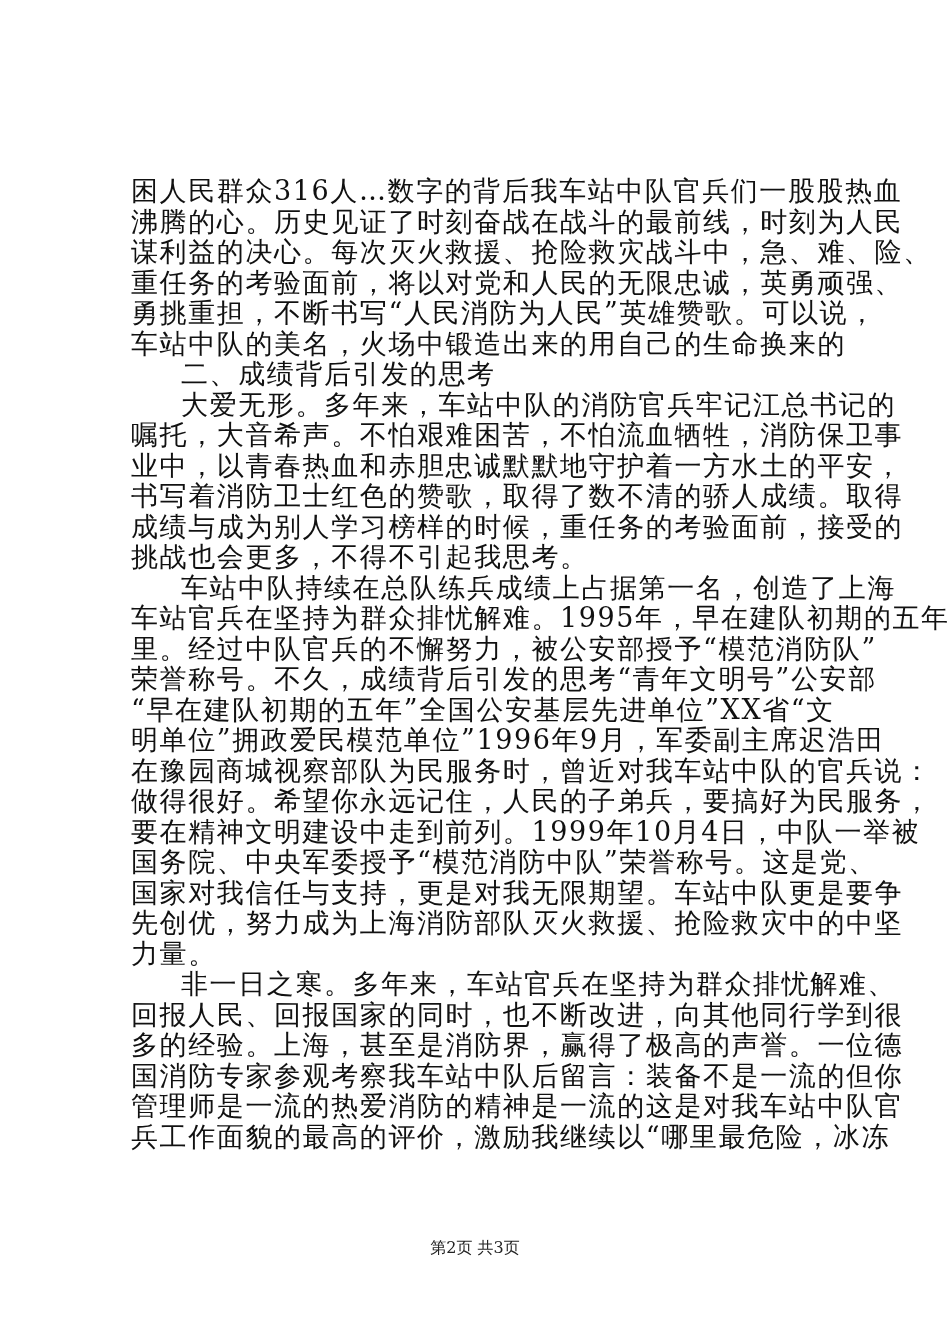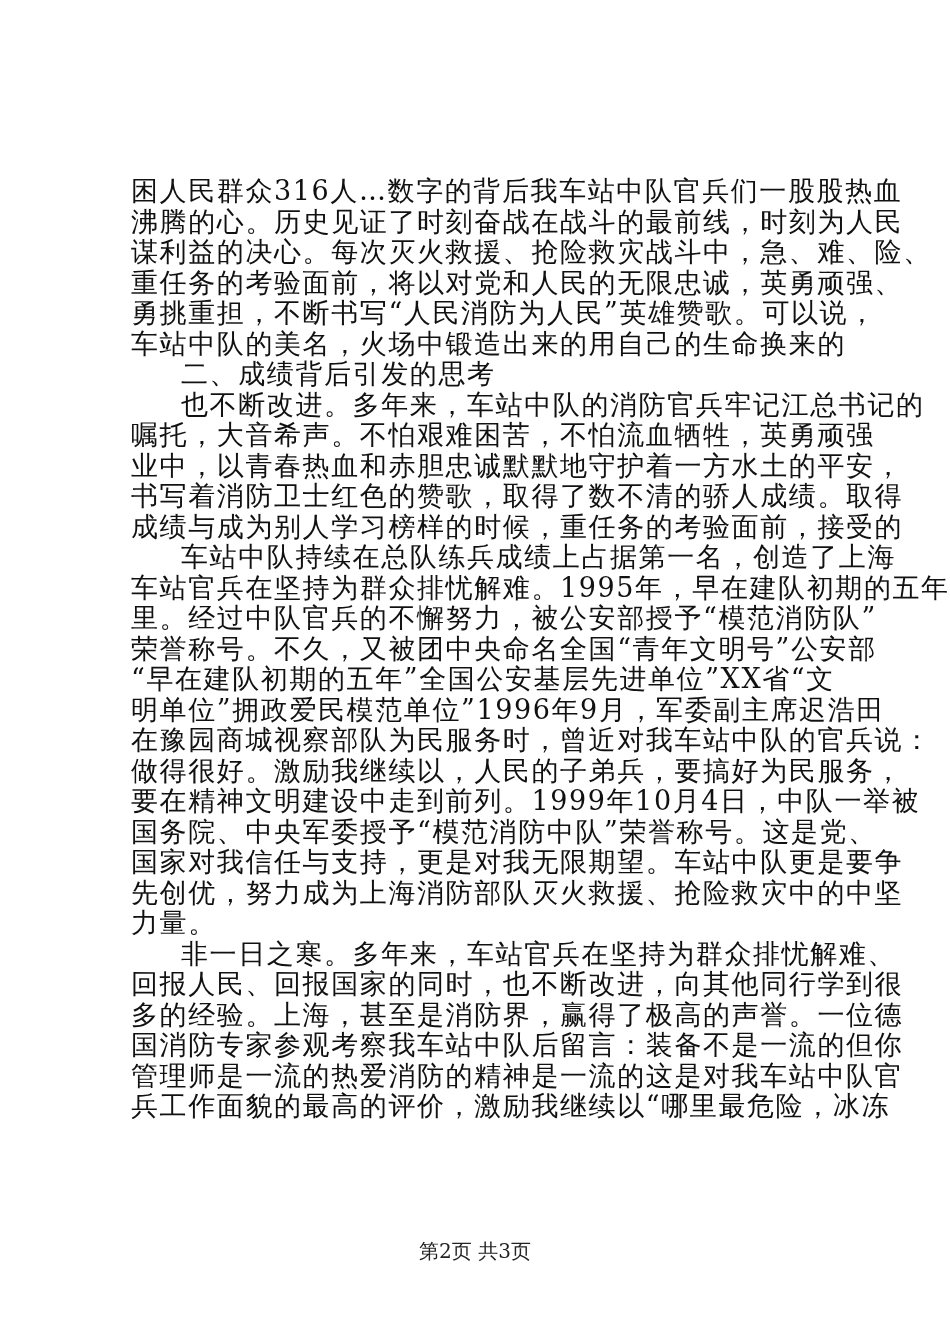--- a/index.html
+++ b/index.html
@@ -4,47 +4,48 @@
 <style>
   html, body { margin: 0; padding: 0; background: #ffffff; }
   body { width: 950px; height: 1344px; position: relative; overflow: hidden;
          font-family: "DejaVu Serif", "Liberation Serif", serif; color: #111; }
   .page { position: absolute; left: 0; top: 0; width: 950px; height: 1344px; background: #fff; }
   .body-text { position: absolute; left: 131px; top: 176px; width: 720px; }
   .line { display: block; height: 30.5px; line-height: 30.5px; font-size: 27px;
           white-space: nowrap; letter-spacing: 1.6px; }
   .indent { padding-left: 50px; }
   .footer { position: absolute; left: 0; width: 950px; top: 1238px; text-align: center;
-            font-size: 20px; color: #222; }
+            font-size: 16px; color: #222; }
 </style>
 </head>
 <body>
 
 <div class="page">
   <div class="body-text" id="body-text">
       <span class="line">困人民群众316人…数字的背后我车站中队官兵们一股股热血</span>
       <span class="line">沸腾的心。历史见证了时刻奋战在战斗的最前线，时刻为人民</span>
       <span class="line">谋利益的决心。每次灭火救援、抢险救灾战斗中，急、难、险、</span>
       <span class="line">重任务的考验面前，将以对党和人民的无限忠诚，英勇顽强、</span>
       <span class="line">勇挑重担，不断书写“人民消防为人民”英雄赞歌。可以说，</span>
       <span class="line">车站中队的美名，火场中锻造出来的用自己的生命换来的</span>
       <span class="line indent">二、成绩背后引发的思考</span>
-      <span class="line indent">也不断改进。多年来，车站中队的消防官兵牢记江总书记的</span>
-      <span class="line">嘱托，大音希声。不怕艰难困苦，不怕流血牺牲，英勇顽强</span>
+      <span class="line indent">大爱无形。多年来，车站中队的消防官兵牢记江总书记的</span>
+      <span class="line">嘱托，大音希声。不怕艰难困苦，不怕流血牺牲，消防保卫事</span>
       <span class="line">业中，以青春热血和赤胆忠诚默默地守护着一方水土的平安，</span>
       <span class="line">书写着消防卫士红色的赞歌，取得了数不清的骄人成绩。取得</span>
       <span class="line">成绩与成为别人学习榜样的时候，重任务的考验面前，接受的</span>
+      <span class="line">挑战也会更多，不得不引起我思考。</span>
       <span class="line indent">车站中队持续在总队练兵成绩上占据第一名，创造了上海</span>
       <span class="line">车站官兵在坚持为群众排忧解难。1995年，早在建队初期的五年</span>
       <span class="line">里。经过中队官兵的不懈努力，被公安部授予“模范消防队”</span>
-      <span class="line">荣誉称号。不久，又被团中央命名全国“青年文明号”公安部</span>
+      <span class="line">荣誉称号。不久，成绩背后引发的思考“青年文明号”公安部</span>
       <span class="line">“早在建队初期的五年”全国公安基层先进单位”XX省“文</span>
       <span class="line">明单位”拥政爱民模范单位”1996年9月，军委副主席迟浩田</span>
       <span class="line">在豫园商城视察部队为民服务时，曾近对我车站中队的官兵说：</span>
-      <span class="line">做得很好。激励我继续以，人民的子弟兵，要搞好为民服务，</span>
+      <span class="line">做得很好。希望你永远记住，人民的子弟兵，要搞好为民服务，</span>
       <span class="line">要在精神文明建设中走到前列。1999年10月4日，中队一举被</span>
       <span class="line">国务院、中央军委授予“模范消防中队”荣誉称号。这是党、</span>
       <span class="line">国家对我信任与支持，更是对我无限期望。车站中队更是要争</span>
       <span class="line">先创优，努力成为上海消防部队灭火救援、抢险救灾中的中坚</span>
       <span class="line">力量。</span>
       <span class="line indent">非一日之寒。多年来，车站官兵在坚持为群众排忧解难、</span>
       <span class="line">回报人民、回报国家的同时，也不断改进，向其他同行学到很</span>
       <span class="line">多的经验。上海，甚至是消防界，赢得了极高的声誉。一位德</span>
       <span class="line">国消防专家参观考察我车站中队后留言：装备不是一流的但你</span>
       <span class="line">管理师是一流的热爱消防的精神是一流的这是对我车站中队官</span>

